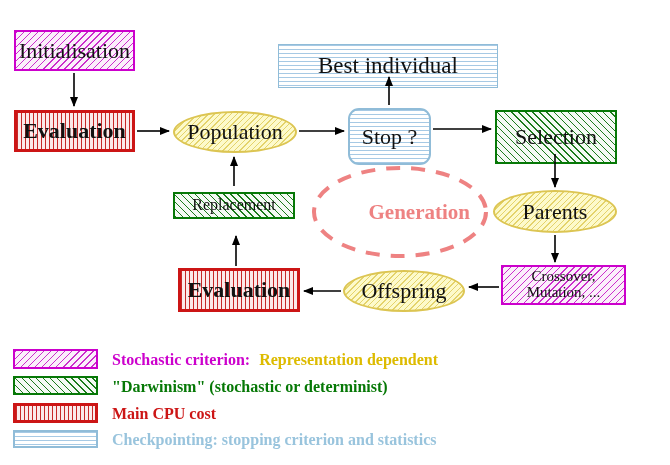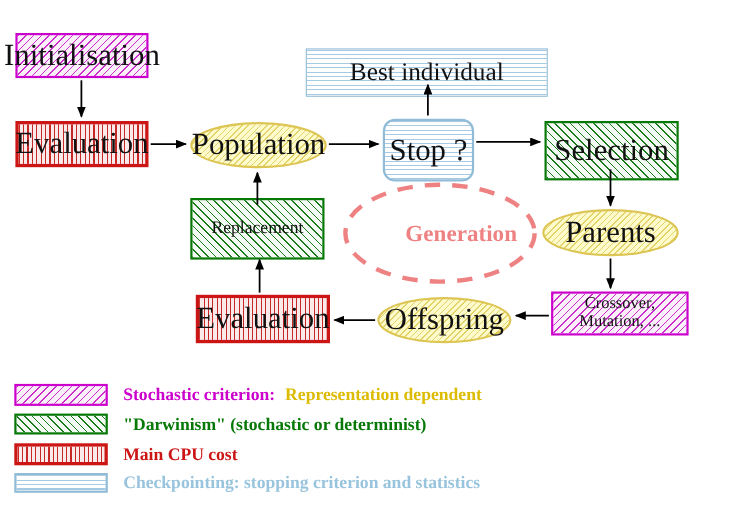--- a/index.html
+++ b/index.html
@@ -12,34 +12,35 @@
     box-sizing:border-box;color:#111;text-align:center;line-height:1.05;
   }
   
   .box-magenta{
     border:2px solid #cc00cc;
     background:repeating-linear-gradient(135deg,#cb2ecb 0px,#cb2ecb 1px,#fbeffb 1px,#fbeffb 5px);
   }
   .box-red{
     border:3px solid #cc1515;
     background:repeating-linear-gradient(90deg,#c62828 0px,#c62828 1px,#fbeaea 1px,#fbeaea 4px);
+    font-weight:bold;
   }
   .box-green{
     border:2px solid #067806;
     background:repeating-linear-gradient(45deg,#1b7a1b 0px,#1b7a1b 1px,#f4faf4 1px,#f4faf4 5px);
   }
   .box-cyan{
     border:2px solid #90bcd8;
     background:repeating-linear-gradient(180deg,#a6c9e4 0px,#a6c9e4 1px,#ffffff 1px,#ffffff 4px);
   }
   .ellipse-yellow{
     border:2px solid #dcc552;border-radius:50%;
     background:repeating-linear-gradient(135deg,#e4d36b 0px,#e4d36b 1px,#fdfacb 1px,#fdfacb 4px);
   }
-  .fs-big{font-size:28px;}
+  .fs-big{font-size:22px;}
   .fs-best{font-size:23px;}
   .fs-mid{font-size:16px;}
   .fs-small{font-size:15px;}
   #generation-label{
     position:absolute;left:330px;top:200px;width:140px;text-align:right;
     color:#ee8282;font-size:21px;font-weight:bold;
   }
   #arrow-layer{position:absolute;left:0;top:0;pointer-events:none;}
   
   .swatch{position:absolute;left:13px;width:85px;box-sizing:border-box;}
@@ -92,21 +93,21 @@
   </div>
 
   <div class="node ellipse-yellow fs-big" style="left:343px;top:270px;width:122px;height:42px;">
     <span>Offspring</span>
   </div>
 
   <div class="node box-red fs-big" style="left:178px;top:268px;width:122px;height:44px;">
     <span>Evaluation</span>
   </div>
 
-  <div class="node box-green fs-mid" style="left:173px;top:180px;width:122px;height:56px;">
+  <div class="node box-green fs-mid" style="left:173px;top:192px;width:122px;height:27px;">
     <span>Replacement</span>
   </div>
 
   <div id="generation-label">Generation</div>
 
   <svg id="arrow-layer" width="670" height="465" viewBox="0 0 670 465">
     <defs>
       <marker id="ah" markerWidth="10" markerHeight="8" refX="9" refY="4" orient="auto" markerUnits="userSpaceOnUse">
         <path d="M0,0 L10,4 L0,8 z" fill="#000"></path>
       </marker>

